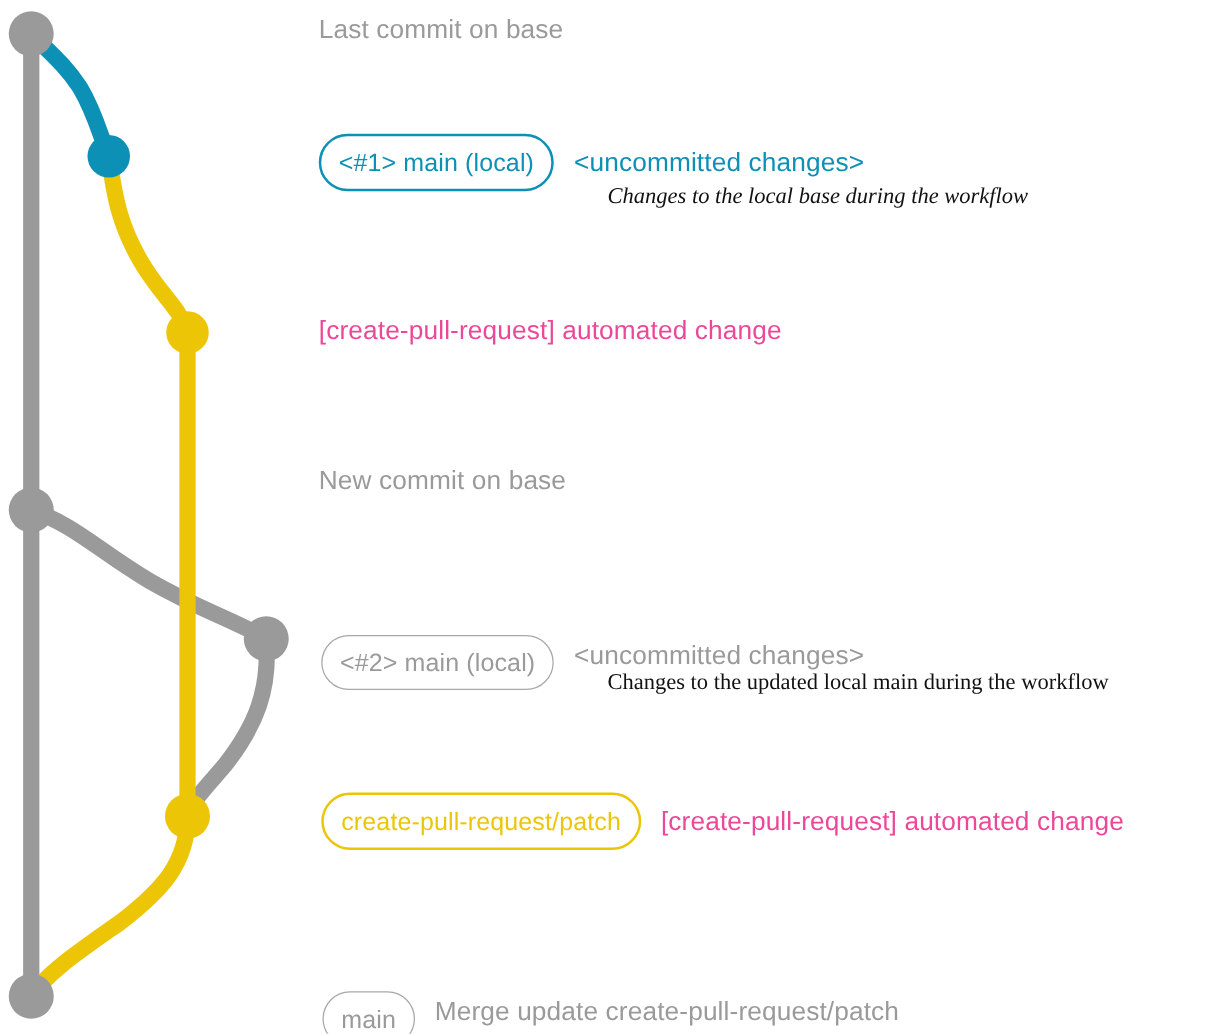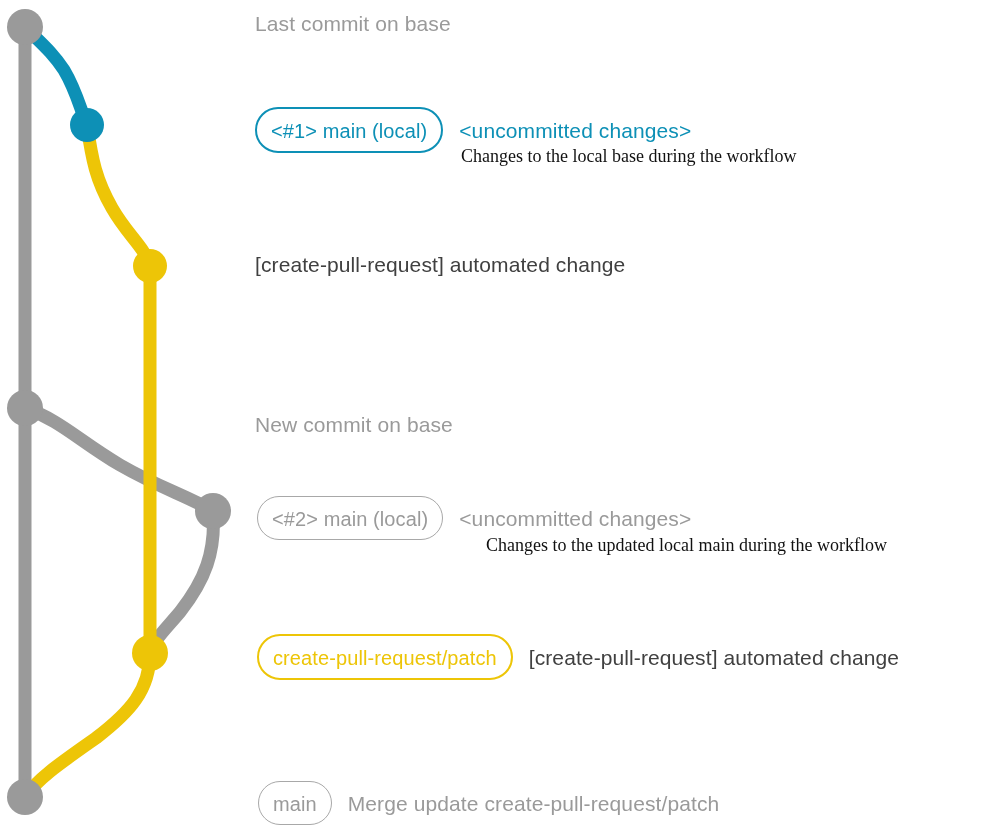--- a/index.html
+++ b/index.html
@@ -51,30 +51,30 @@
     box-sizing: border-box;
     border-radius: 999px;
     font-size: 20px;
     line-height: 1;
     padding: 12px 14px 10px 14px;
     white-space: nowrap;
     letter-spacing: 0.1px;
   }
   .pill.blue   { border: 2px solid #0d90b6; color: #0d90b6; }
   .pill.yellow { border: 2px solid #edc507; color: #edc507; }
-  .pill.gray   { border: 1.6px solid #a8a8a8; color: #9a9a9a; }
+  .pill.gray   { border: 1.6px solid #a8a8a8; color: #9a9a9a; margin-top: 12px; }
 
   .headline {
     font-size: 21px;
     line-height: 1;
     white-space: nowrap;
     letter-spacing: 0.1px;
   }
   .headline.blue   { color: #0d90b6; }
-  .headline.yellow { color: #404040; }
+  .headline.yellow { color: #ec4899; }
   .headline.gray   { color: #9a9a9a; }
 
   .subtext {
     position: absolute;
     font-family: "Liberation Serif", serif;
     font-size: 18px;
     line-height: 1;
     color: #111111;
     white-space: nowrap;
   }
@@ -119,29 +119,29 @@
     </div>
   </div>
 
   <div class="row" style="left:255px; top:107px;">
     <div class="row-head">
       <span class="pill blue">&lt;#1&gt; main (local)</span>
       <span class="gap-md"></span>
       <span class="headline blue">&lt;uncommitted changes&gt;</span>
     </div>
   </div>
-  <div class="subtext" style="left:461px; top:147px;">Changes to the local base during the workflow</div>
+  <div class="subtext" style="left:486px; top:147px;font-style:italic;">Changes to the local base during the workflow</div>
 
   <div class="row" style="left:255px; top:254px;">
     <div class="row-head">
       <span class="headline yellow">[create-pull-request] automated change</span>
     </div>
   </div>
 
-  <div class="row" style="left:255px; top:414px;">
+  <div class="row" style="left:255px; top:374px;">
     <div class="row-head">
       <span class="headline gray">New commit on base</span>
     </div>
   </div>
 
   <div class="row" style="left:257px; top:496px;">
     <div class="row-head">
       <span class="pill gray">&lt;#2&gt; main (local)</span>
       <span class="gap-md"></span>
       <span class="headline gray">&lt;uncommitted changes&gt;</span>

